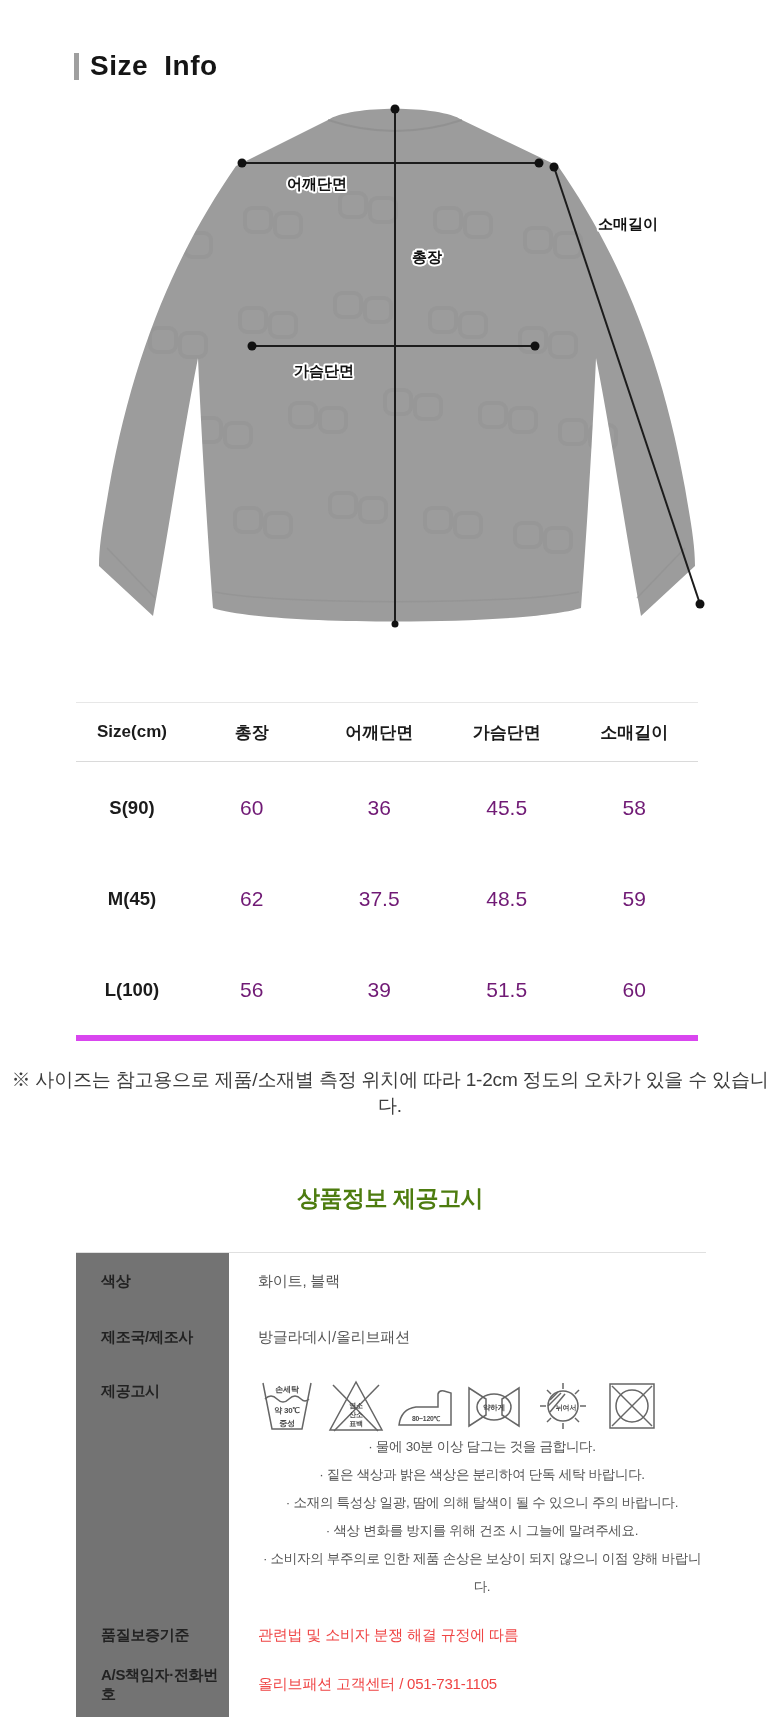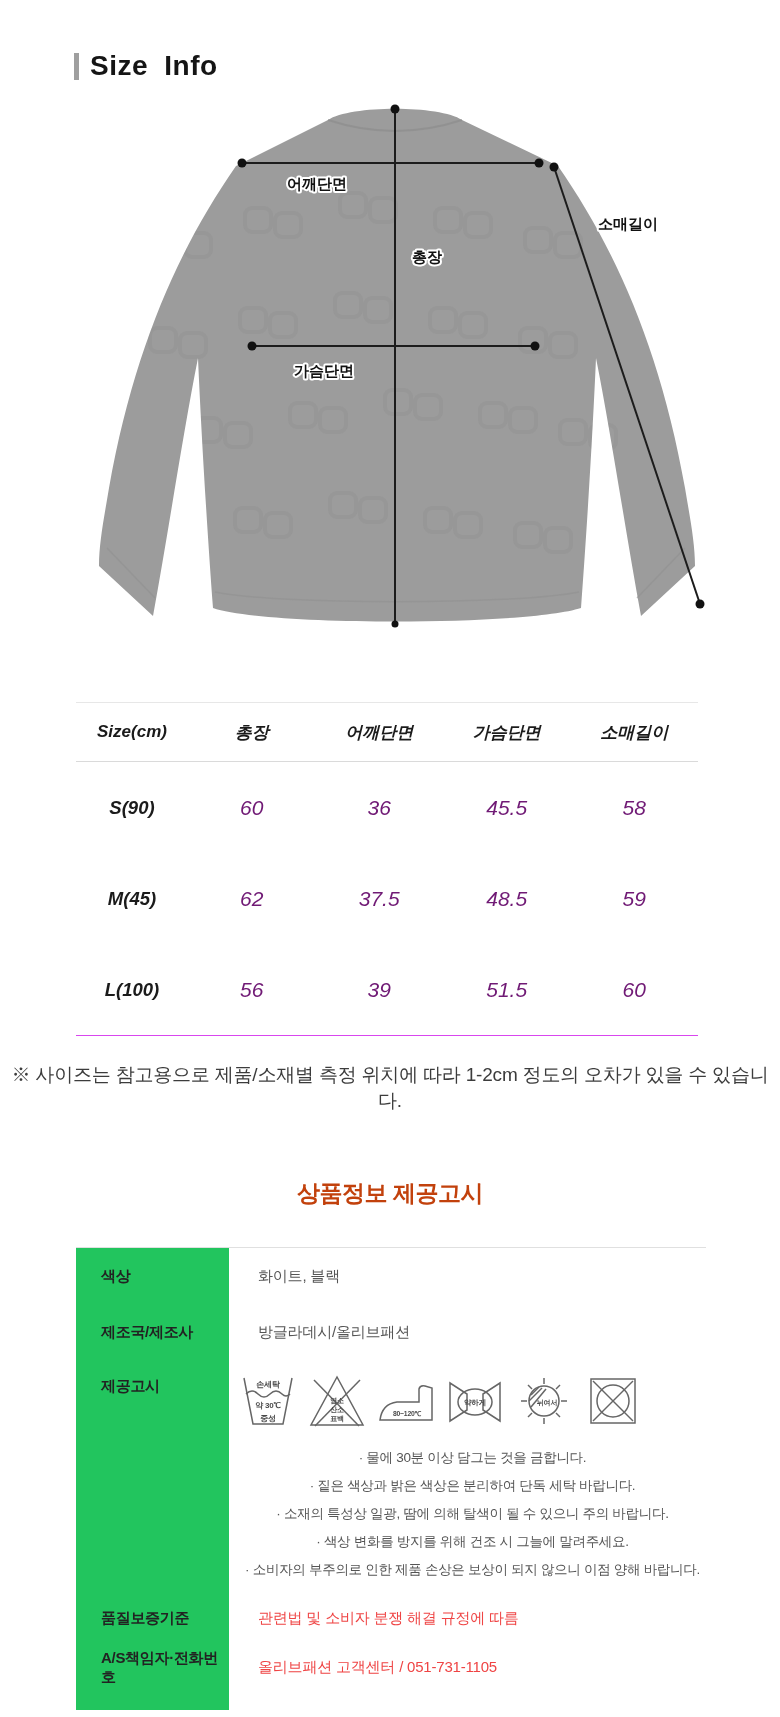--- a/index.html
+++ b/index.html
@@ -17,50 +17,50 @@
   .meas-line { stroke:#1c1c1c; stroke-width:2; }
   .meas-dot { fill:#111; }
   .meas-label { font-size:15px; font-weight:600; fill:#111;
                 stroke:#fff; stroke-width:4px; paint-order:stroke; stroke-linejoin:round; }
 
   
   .size-table { width:622px; margin:54px 0 0 76px; }
   .st-row { display:flex; align-items:center; }
   .st-header { height:60px; border-top:1px solid #e7e7e7; border-bottom:1px solid #dadada; }
   .st-data { height:91px; }
-  .size-table { border-bottom:1px solid #d946ef;font-style:italic; }
+  .size-table { border-bottom:6px solid #d946ef; }
   .st-cell { text-align:center; color:#1b1b1b; }
   .c0 { width:18%; } .c1,.c2,.c3,.c4 { width:20.5%; }
   .st-header .st-cell { font-size:17px; font-weight:600; }
   .st-data .c0 { font-size:18.5px; font-weight:600; }
   .st-data .c1,.st-data .c2,.st-data .c3,.st-data .c4 { font-size:21px; font-weight:400; color:#701a75; }
 
   
   .size-note { margin-top:26px; text-align:center; font-size:19px; color:#3c3c3c; letter-spacing:-.2px; }
 
   
-  .pi-heading { margin-top:64px; text-align:center; font-size:23px; font-weight:700; color:#c2410c; letter-spacing:-.5px; }
+  .pi-heading { margin-top:64px; text-align:center; font-size:23px; font-weight:700; color:#4d7c0f; letter-spacing:-.5px; }
   .info-table { margin:38px 0 0 76px; width:630px; border-top:1px solid #e0e0e0;
                 display:grid; grid-template-columns:153px 1fr; }
-  .it-label { background:#22c55e; padding-left:25px; display:flex; align-items:center;
+  .it-label { background:#737373; padding-left:25px; display:flex; align-items:center;
               font-size:15px; font-weight:700; color:#222; letter-spacing:-.3px; }
   .it-value { padding-left:29px; display:flex; align-items:center; font-size:15px; color:#555; letter-spacing:-.2px;text-align:center; }
   .row-h56 { height:56px; }
   .row-h48 { height:49px; }
   .row-spacer { height:18px; }
   .it-label.top { align-items:flex-start; padding-top:17px; }
-  .it-value.block { display:block; padding-top:14px; padding-bottom:10px;padding-left:10px; }
+  .it-value.block { display:block; padding-top:14px; padding-bottom:10px; }
 
   .care-icons { display:flex; align-items:center; gap:11px; }
   .care-icon { display:block; }
   .care-icon path, .care-icon line, .care-icon ellipse, .care-icon circle, .care-icon rect
     { fill:none; stroke:#666; stroke-width:1.5; }
   .care-icon text { fill:#4a4a4a; font-weight:700; text-anchor:middle; stroke:none; }
 
-  .care-notes { margin-top:16px; list-style:none; }
+  .care-notes { margin-top:0; list-style:none; }
   .care-notes li { font-size:13.5px; color:#555; line-height:28px; letter-spacing:-.3px; }
 
   .warranty-value, .as-value { color:#ef4444; }
 </style>
 </head>
 <body>
 
 <div class="page">
 
   <div class="size-info-header">

